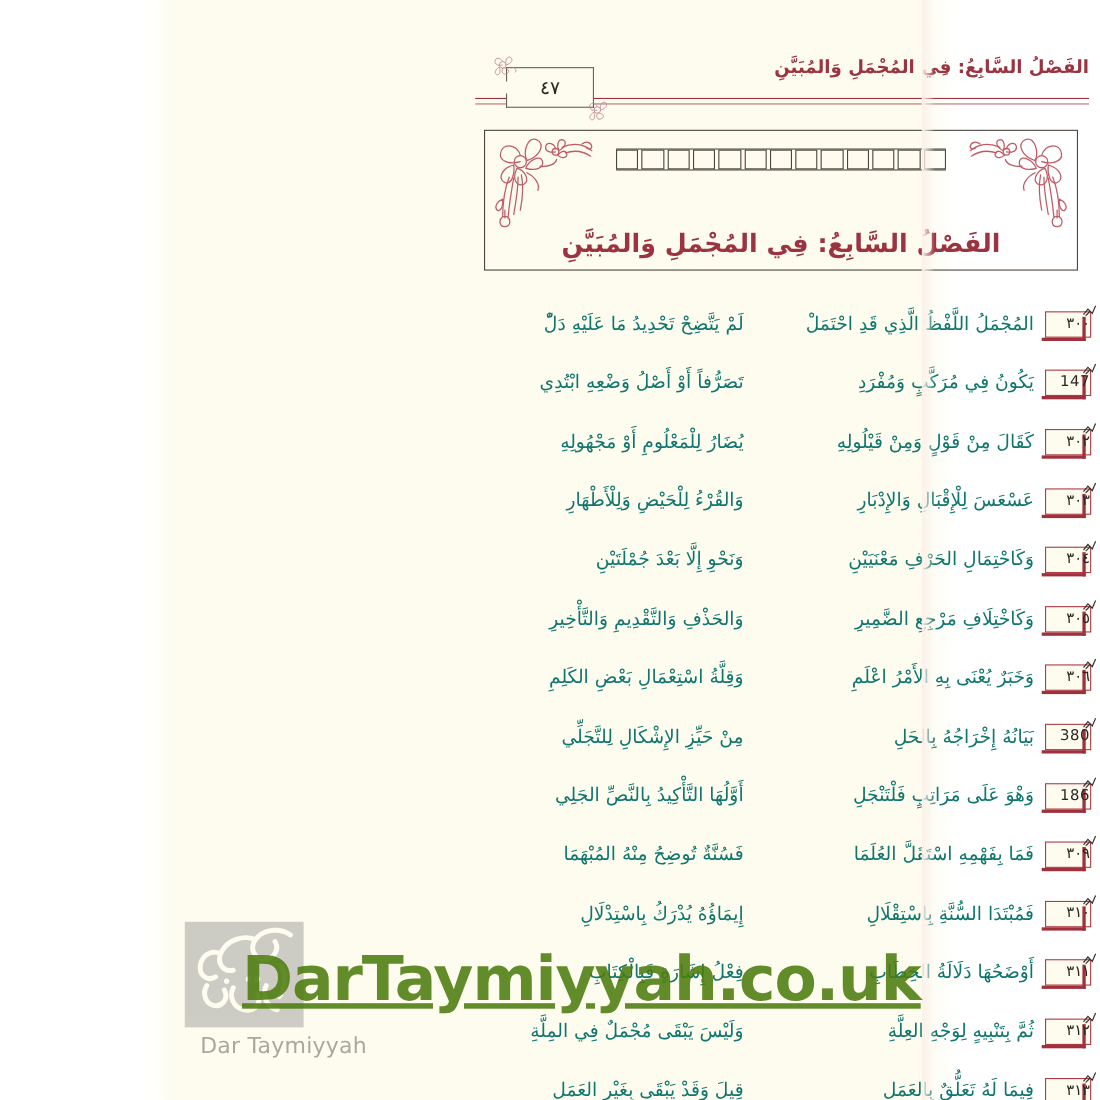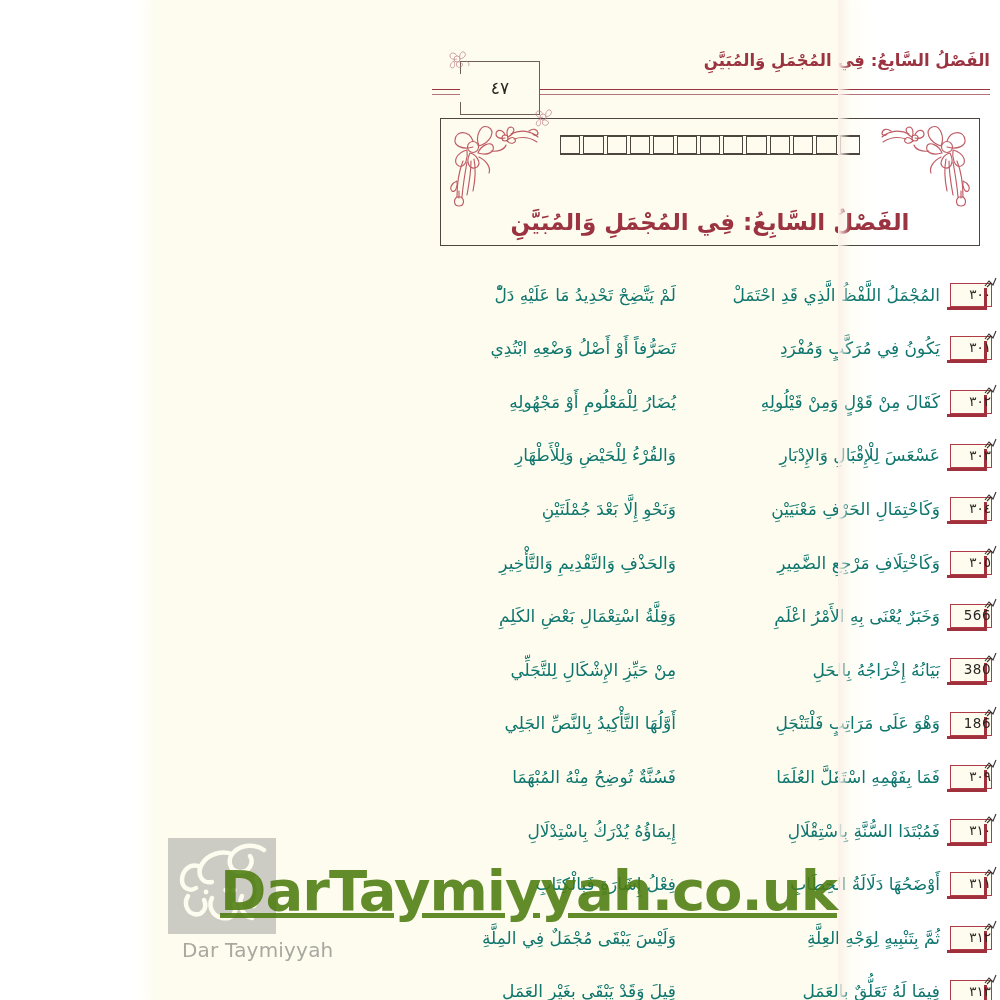--- a/index.html
+++ b/index.html
@@ -68,21 +68,21 @@
     top: 37px;
     height: 4px;
     border-top: 1.6px solid #9b3340;
     border-bottom: 1.1px solid #b4737c;
   }
   .page-num-frame {
     position: absolute;
     left: 28px;
     top: 9px;
     width: 80px;
-    height: 54px;
+    height: 37px;
     background: #fdfcef;
     z-index: 3;
   }
   .page-num-frame .pf-top,
   .page-num-frame .pf-bot {
     position: absolute;
     left: 0; right: 0; height: 0;
     border-top: 1.5px solid #6d5f55;
   }
   .page-num-frame .pf-top { top: 0; }
@@ -442,21 +442,21 @@
       </div>
 
       <div class="verse-row">
         <div class="verse-num">
           <svg class="tick" viewBox="0 0 13 12">
             <g fill="none" stroke="#3a332e" stroke-width="1.1">
               <path d="M1 10 L5 5 L9 9 L12 2"></path>
                 <path d="M3 11 L7 7"></path>
             </g>
           </svg>
-          <span>٣٠١</span>
+          <span>147</span>
         </div>
         <div class="hemistich first">يَكُونُ فِي مُرَكَّبٍ وَمُفْرَدِ</div>
         <div class="hemistich second">تَصَرُّفاً أَوْ أَصْلُ وَضْعِهِ ابْتُدِي</div>
       </div>
 
       <div class="verse-row">
         <div class="verse-num">
           <svg class="tick" viewBox="0 0 13 12">
             <g fill="none" stroke="#3a332e" stroke-width="1.1">
               <path d="M1 10 L5 5 L9 9 L12 2"></path>
@@ -512,21 +512,21 @@
       </div>
 
       <div class="verse-row">
         <div class="verse-num">
           <svg class="tick" viewBox="0 0 13 12">
             <g fill="none" stroke="#3a332e" stroke-width="1.1">
               <path d="M1 10 L5 5 L9 9 L12 2"></path>
                 <path d="M3 11 L7 7"></path>
             </g>
           </svg>
-          <span>566</span>
+          <span>٣٠٦</span>
         </div>
         <div class="hemistich first">وَخَبَرٌ يُعْنَى بِهِ الأَمْرُ اعْلَمِ</div>
         <div class="hemistich second">وَقِلَّةُ اسْتِعْمَالِ بَعْضِ الكَلِمِ</div>
       </div>
 
       <div class="verse-row">
         <div class="verse-num">
           <svg class="tick" viewBox="0 0 13 12">
             <g fill="none" stroke="#3a332e" stroke-width="1.1">
               <path d="M1 10 L5 5 L9 9 L12 2"></path>

